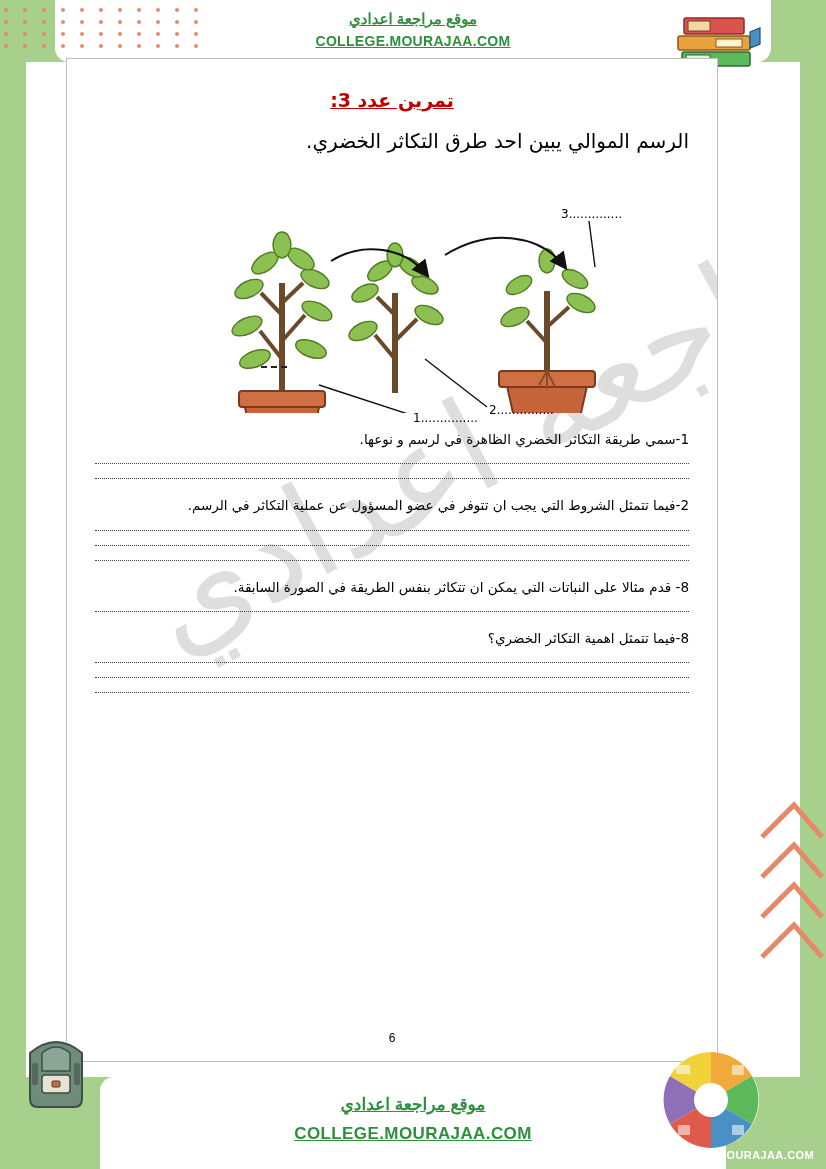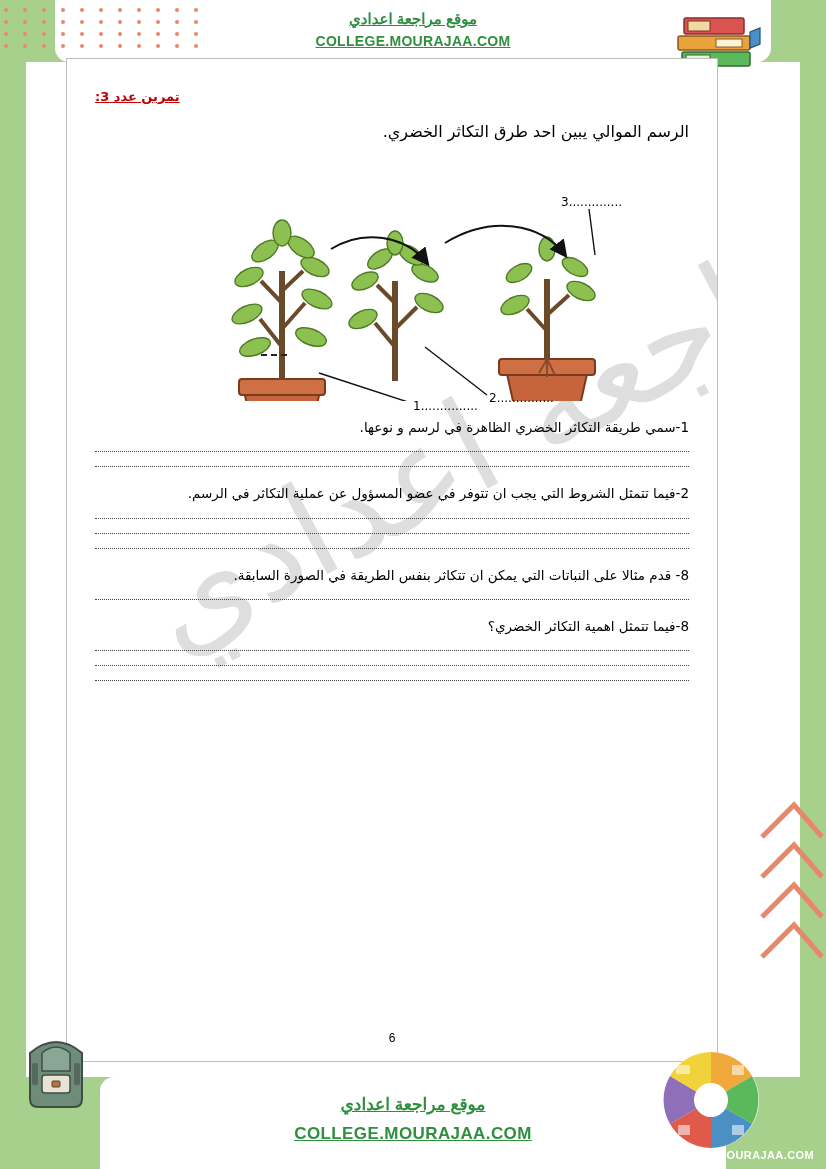--- a/index.html
+++ b/index.html
@@ -175,29 +175,29 @@
     position: absolute;
     top: 0;
     left: 0;
     right: 0;
     padding: 30px 28px 0 28px;
     direction: rtl;
     font-family: "DejaVu Sans", "Liberation Sans", sans-serif;
   }
 
   .ex-title {
-    font-size: 13px;
+    font-size: 19px;
     font-weight: bold;
     color: #c00000;
     text-decoration: underline;
     margin: 0 0 18px 0;
-    text-align: left;
+    text-align: center;
   }
   .intro {
-    font-size: 16px;
+    font-size: 20px;
     color: #000;
     margin: 0 0 10px 0;
     text-align: right;
   }
 
   
   .figure {
     position: relative;
     width: 100%;
     height: 250px;

